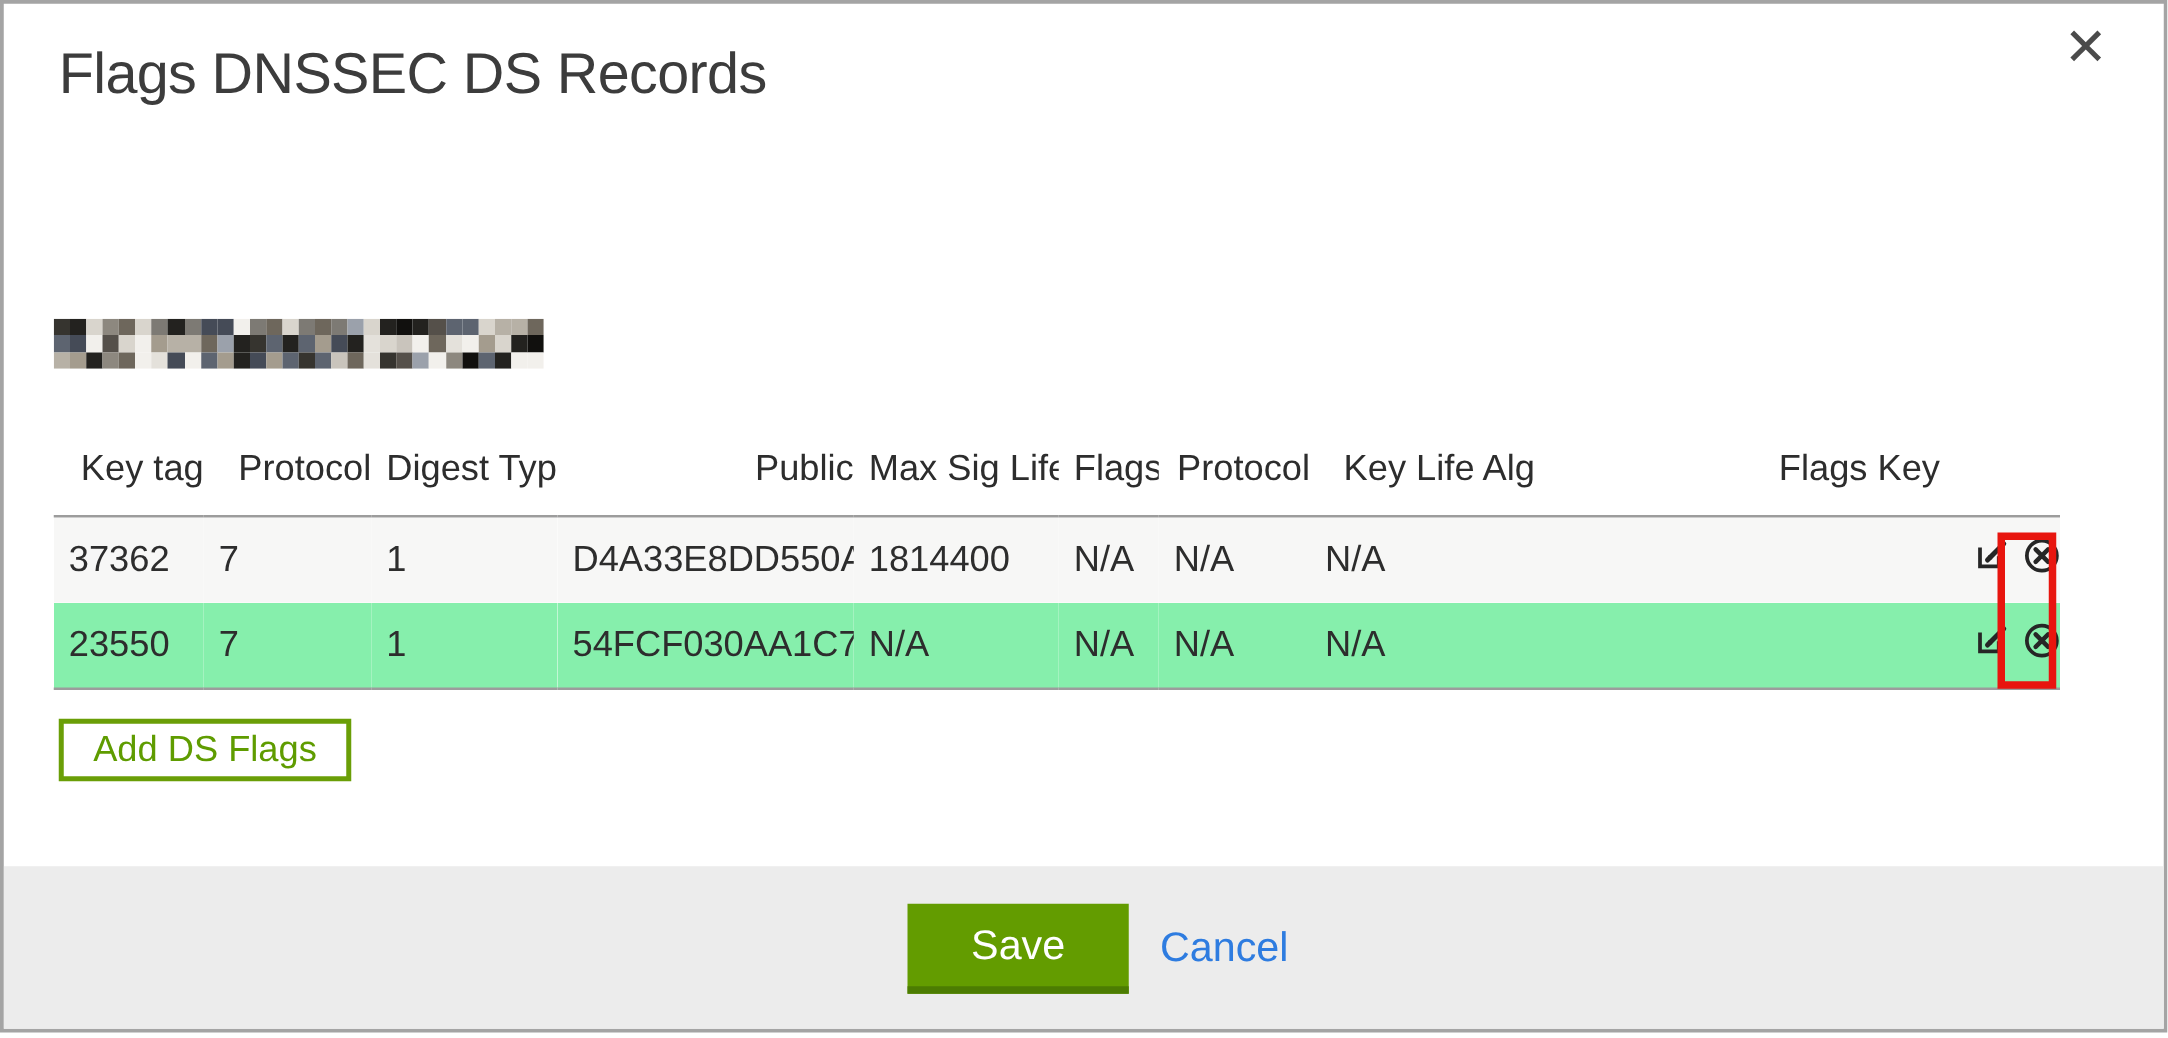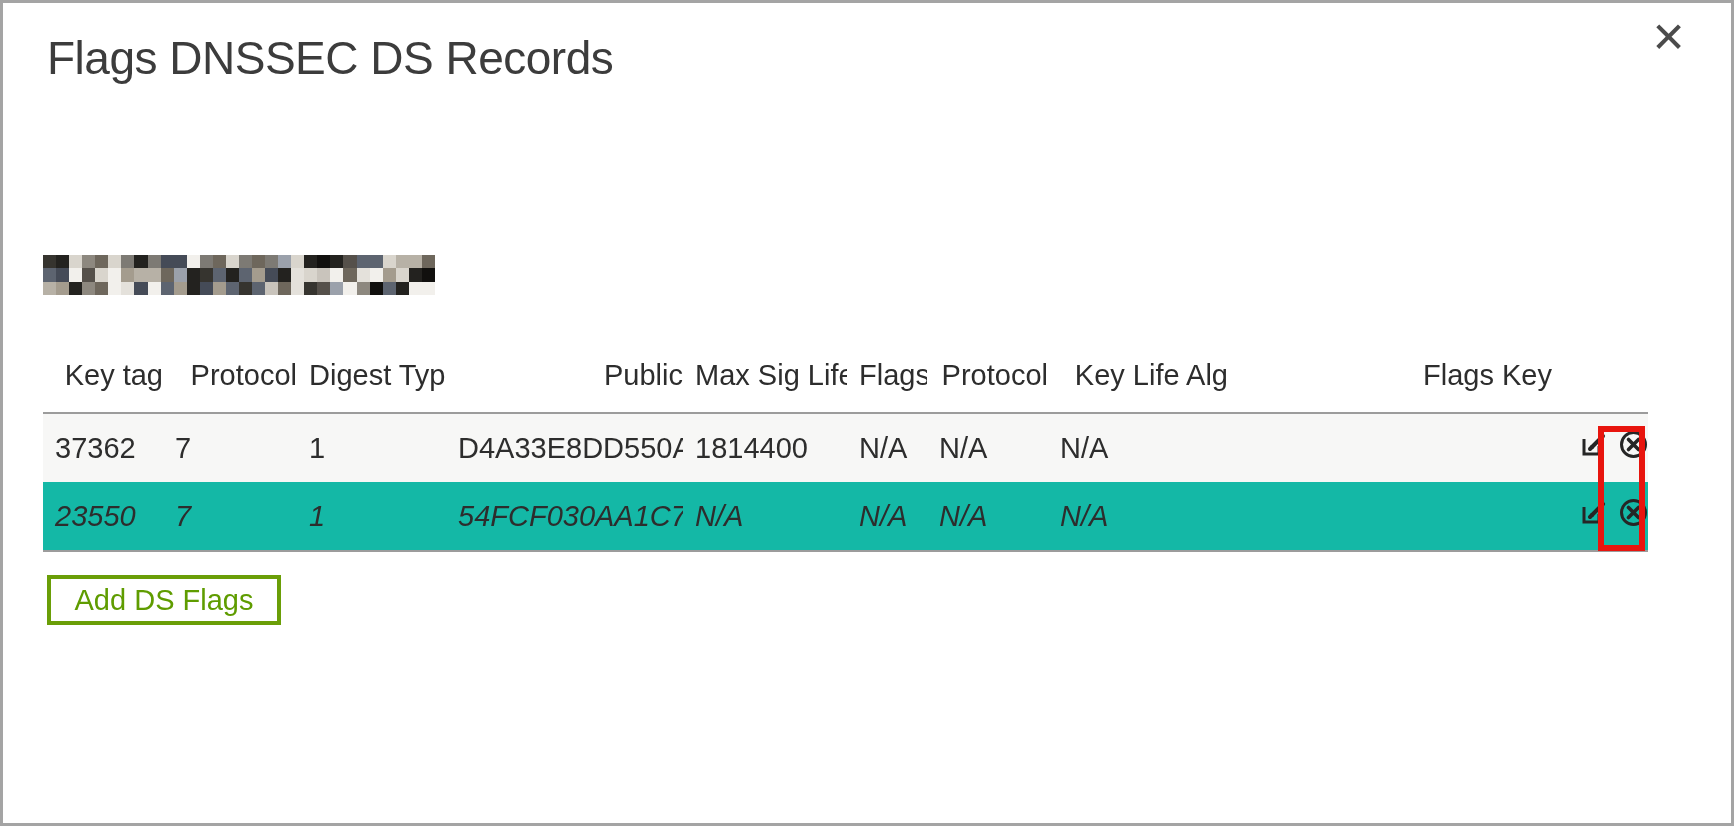--- a/index.html
+++ b/index.html
@@ -8,21 +8,21 @@
   .title{position:absolute;left:44px;top:28px;font-size:46px;font-weight:400;letter-spacing:-0.5px;color:#3c3c3c;}
   .close-btn{position:absolute;left:1648px;top:14px;font-size:42px;font-weight:bold;color:#4b4b4b;cursor:pointer;line-height:1;}
   .redaction{position:absolute;left:40px;top:252px;width:392px;height:40px;overflow:hidden;font-size:0;line-height:0;}
   .redaction i{display:inline-block;width:13.07px;height:13.34px;}
   .subtitle{position:absolute;left:40px;top:286px;font-size:30px;color:#2e2e2e;}
   table.ds{position:absolute;left:40px;top:356px;width:1605px;border-collapse:collapse;table-layout:fixed;}
   table.ds th{font-weight:400;font-size:29px;color:#2d2d2d;text-align:right;padding:0 0 20px 12px;white-space:nowrap;overflow:hidden;}
   table.ds tbody{border-top:2px solid #9c9c9c;border-bottom:2px solid #9c9c9c;}
   table.ds tbody tr{height:69px;}
   table.ds tbody tr.odd{background:#f7f7f6;}
-  table.ds tbody tr.even{background:#14b8a6;font-style:italic;}
+  table.ds tbody tr.even{background:#86efac;}
   table.ds td{font-size:29px;color:#2d2d2d;padding:0 0 0 12px;white-space:nowrap;overflow:hidden;}
   td.actions{text-align:right;padding:0 8px 0 0;}
   .icon-btn{display:inline-block;vertical-align:middle;cursor:pointer;margin-left:5px;}
   .add-btn{position:absolute;left:44px;top:572px;width:234px;height:50px;box-sizing:border-box;border:4px solid #6a9e07;background:#ffffff;color:#5f9c00;font-size:29px;display:flex;align-items:center;justify-content:center;cursor:pointer;}
   .footer{position:absolute;left:0;right:0;bottom:0;height:130px;background:#ececec;}
   .save-btn{position:absolute;left:723px;top:30px;width:177px;height:72px;box-sizing:border-box;background:#639c00;border:none;border-bottom:6px solid #4c7c02;color:#ffffff;font-size:33px;font-family:inherit;cursor:pointer;}
   .cancel-link{position:absolute;left:925px;top:46px;font-size:33px;color:#2e7ce0;cursor:pointer;}
   .annotation-rect{position:absolute;left:1595px;top:423px;width:47px;height:125px;box-sizing:border-box;border:6px solid #e8150e;pointer-events:none;}
 </style>
 </head>
@@ -115,16 +115,20 @@
                 <path d="M9.5 9.5 L19.5 19.5 M19.5 9.5 L9.5 19.5" stroke="#262626" stroke-width="3.6" stroke-linecap="round"></path>
               </svg>
           </span>
         </td>
       </tr>
     </tbody>
   </table>
 
   <div class="add-btn">Add DS Flags</div>
 
+  <div class="footer">
+    <button class="save-btn">Save</button>
+    <span class="cancel-link">Cancel</span>
+  </div>
 
   <div class="annotation-rect" style="border-color: rgb(232, 21, 14);"></div>
 
 </div>
 
 </body></html>

